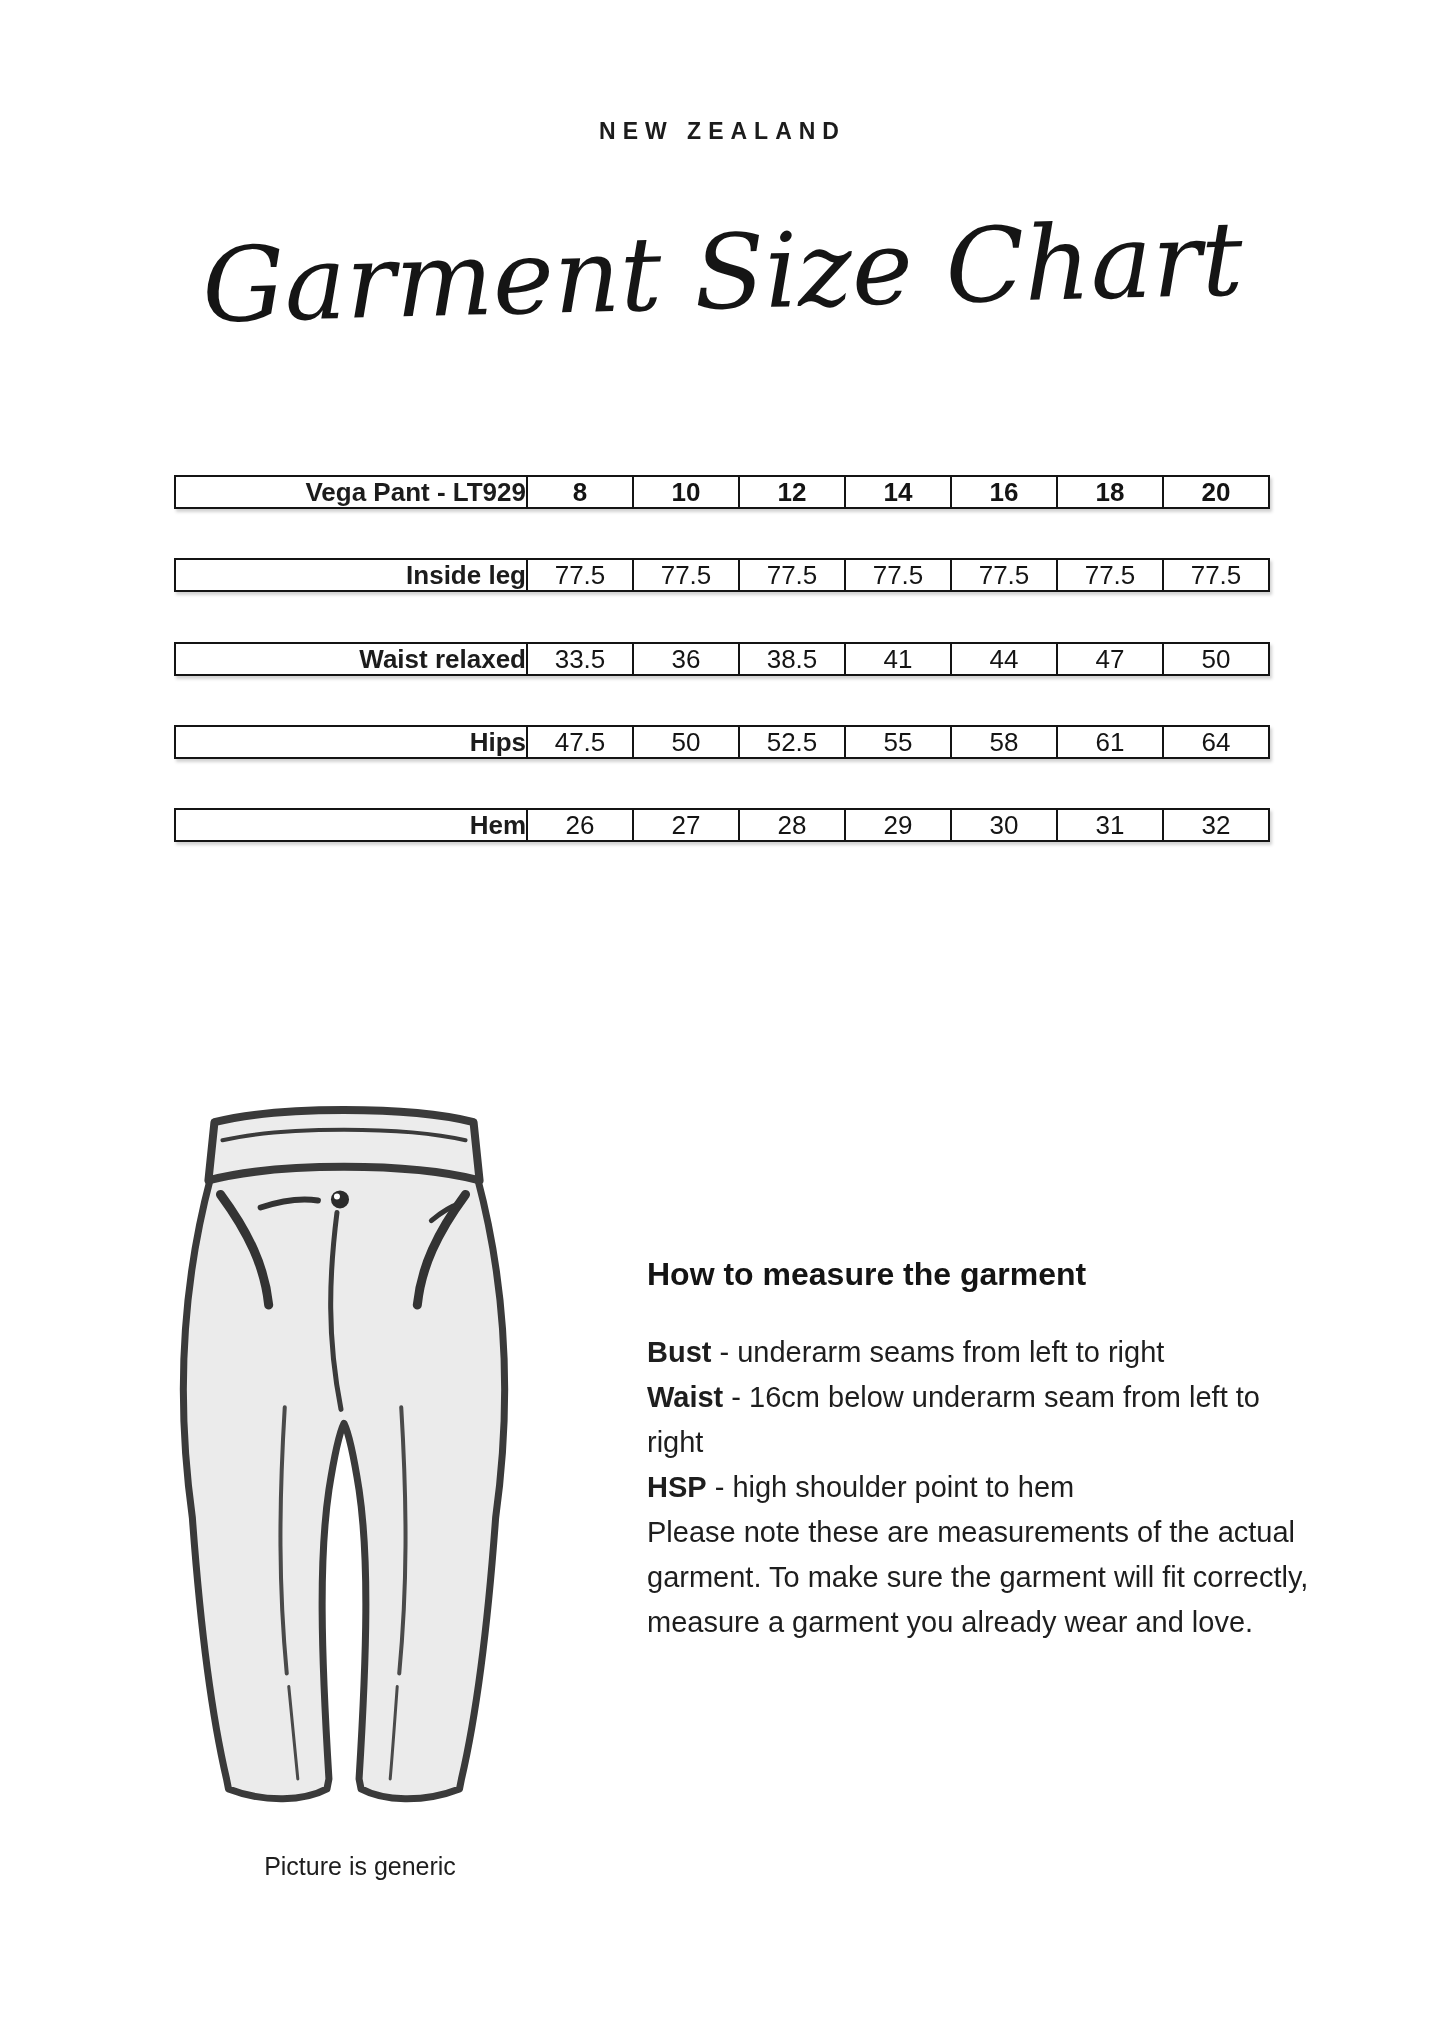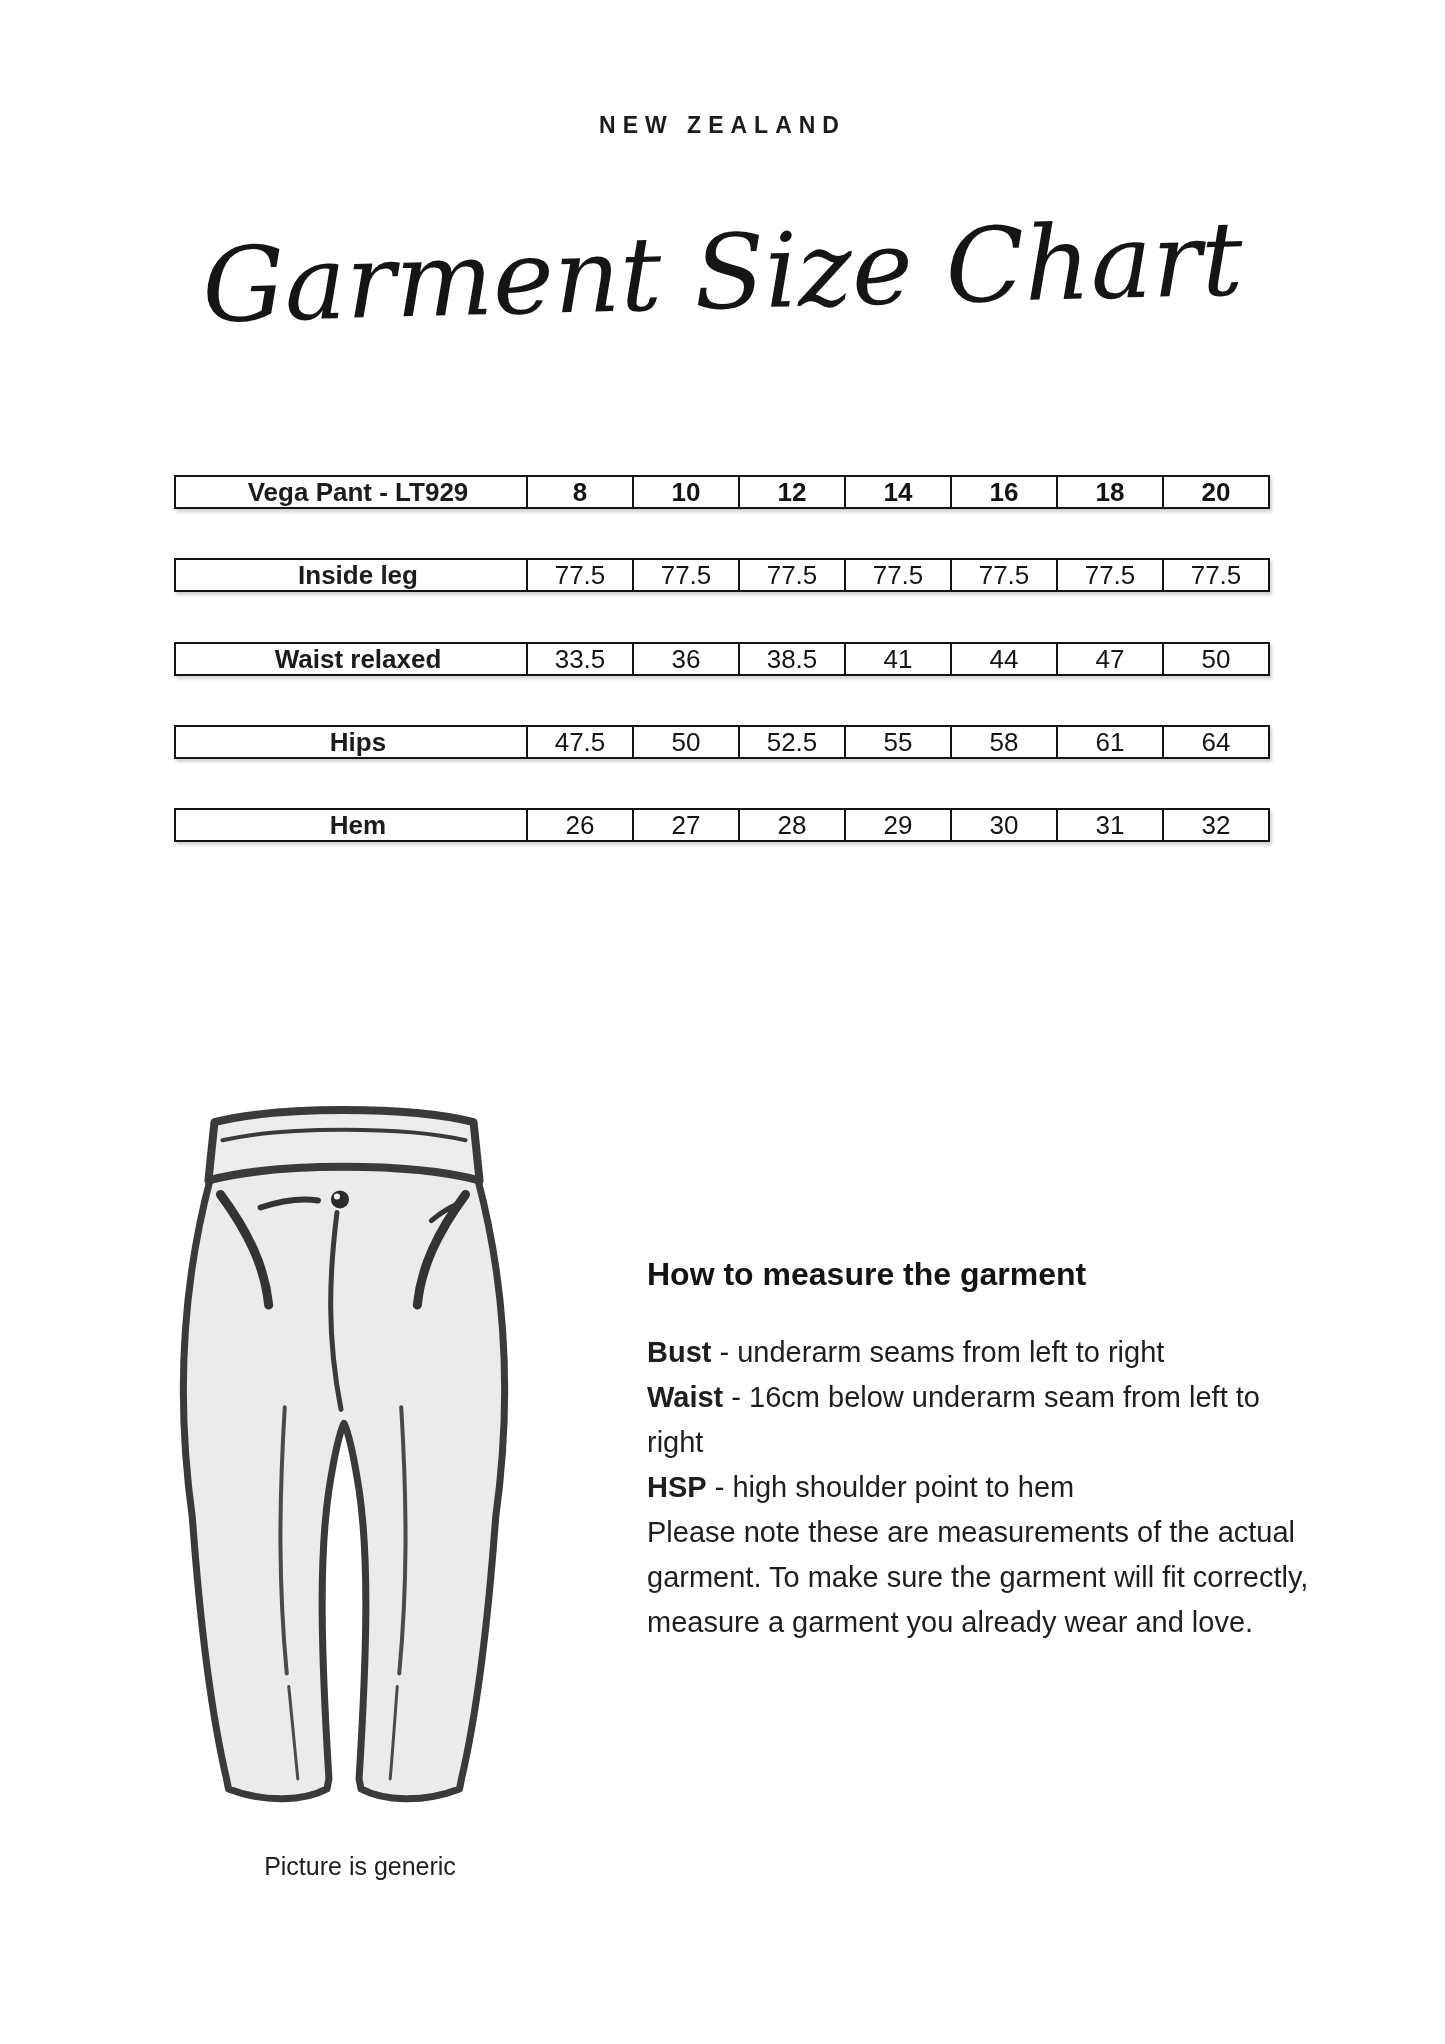--- a/index.html
+++ b/index.html
@@ -5,34 +5,34 @@
   * { margin:0; padding:0; box-sizing:border-box; }
   html,body { background:#ffffff; }
   body { font-family:"Liberation Sans", sans-serif; color:#1c1c1c; }
   .page { position:relative; width:1445px; height:2044px; background:#ffffff; overflow:hidden; margin:0 auto; }
 
   
   .logo-block { position:absolute; top:112px; left:0; width:100%; text-align:center; }
   .logo-line { font-size:49px; letter-spacing:1px; color:#1c1c1c; white-space:nowrap; }
   .logo-dot { display:inline-block; width:33px; height:33px; border-radius:50%;
               background:#F6C12F; border:6px solid #1c1c1c; vertical-align:-3px; margin:0 2px; }
-  .logo-country { font-size:23px; font-weight:bold; letter-spacing:7px; color:#1c1c1c; }
+  .logo-country { margin-top:6px; font-size:23px; font-weight:bold; letter-spacing:7px; color:#1c1c1c; }
 
   
   .script-title { position:absolute; top:212px; left:0; width:100%; text-align:center;
                   font-family:"DejaVu Serif", serif; font-style:italic; font-size:103px;
                   color:#151515; transform:rotate(-1.5deg); }
 
   
   .table-wrap { position:absolute; left:174px; top:475px; width:1096px; }
   .t-row { position:absolute; left:0; width:1096px; height:34px; display:flex;
            border:2px solid #141414; background:#fff; box-shadow:2px 3px 3px rgba(0,0,0,0.18); }
   .t-row .cell { flex:1; border-left:2px solid #141414; text-align:center;
                  font-size:26px; line-height:30px; color:#141414; }
-  .t-row .label { flex:0 0 350px; border-left:none; text-align:center; padding-left:14px;
+  .t-row .label { flex:0 0 350px; border-left:none; text-align:right; padding-left:14px;
                   font-weight:bold; font-size:26px; line-height:30px; }
   .t-row.head .cell { font-weight:bold; }
   .r0{top:0} .r1{top:83px} .r2{top:167px} .r3{top:250px} .r4{top:333px}
 
   
   .pants { position:absolute; left:168px; top:1086px; width:352px; height:718px; }
 
   
   .caption { position:absolute; left:170px; top:1852px; width:380px; text-align:center;
              font-size:25px; color:#1e1e1e; }

